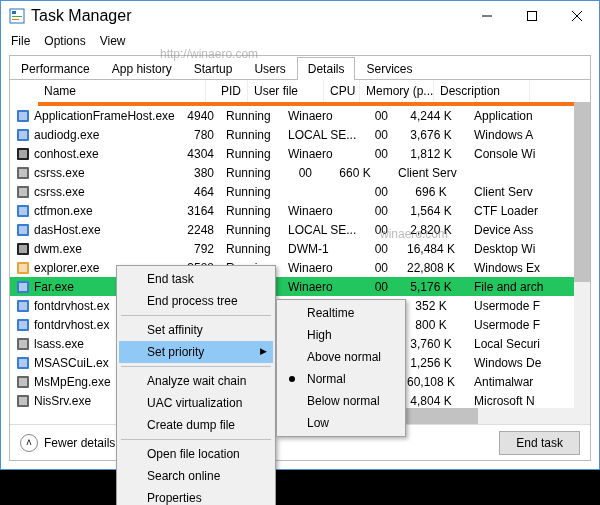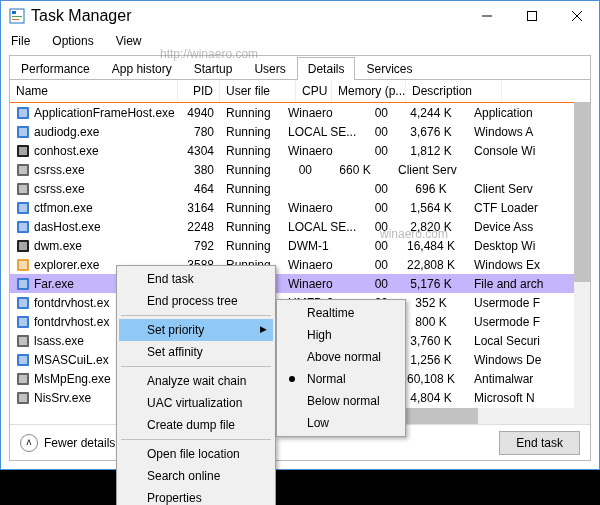--- a/index.html
+++ b/index.html
@@ -2,32 +2,32 @@
 <html><head>
 <meta charset="utf-8">
 <style>
 * { box-sizing: border-box; margin: 0; padding: 0; font-family: "Segoe UI", Tahoma, sans-serif; font-size: 12px; }
 body { width: 600px; height: 505px; background: #000; overflow: hidden; }
 .window { position: absolute; left: 0; top: 0; width: 600px; height: 470px; background: #fff; border: 1px solid #4a90d9; display: flex; flex-direction: column; }
 .titlebar { height: 30px; background: #fff; display: flex; align-items: center; padding-left: 8px; }
 .titlebar-icon { width: 16px; height: 16px; margin-right: 6px; }
 .titlebar-text { flex: 1; font-size: 16px; color: #000; }
 .tbtn { width: 45px; height: 30px; display: flex; align-items: center; justify-content: center; color: #000; }
-.menubar { height: 20px; display: flex; align-items: center; padding: 0 4px; gap: 10px; }
+.menubar { height: 20px; display: flex; align-items: center; padding: 0 4px; gap: 2px; }
 .menuitem { padding: 2px 6px; }
 .content { flex: 1; border: 1px solid #bbb; margin: 4px 8px 8px 8px; display: flex; flex-direction: column; background: #fff; position: relative; }
 .tabs { display: flex; border-bottom: 1px solid #bbb; }
 .tab { padding: 4px 10px; border: 1px solid transparent; border-bottom: none; position: relative; top: 1px; }
 .tab.active { border-color: #bbb; background: #fff; }
 .table { flex: 1; overflow: hidden; position: relative; }
-.thead { display: flex; border-bottom: 1px solid #f97316; background: #fff; }
+.thead { display: flex; border-bottom: 4px solid #f97316; background: #fff; margin-left: 28px; }
 .th { padding: 4px 6px; border-right: 1px solid #eee; text-align: left; white-space: nowrap; overflow: hidden; }
 .tbody { overflow: hidden; }
 .tr { display: flex; height: 19px; align-items: center; }
-.tr.selected { background: #c4b5fd; }
+.tr.selected { background: #22c55e; }
 .td { padding: 1px 6px; white-space: nowrap; overflow: hidden; }
 .c-name { width: 168px; display: flex; align-items: center; gap: 4px; }
 .c-pid { width: 42px; text-align: right; }
 .c-status { width: 62px; }
 .c-user { width: 76px; }
 .c-cpu { width: 36px; text-align: right; }
 .c-mem { width: 74px; text-align: center; }
 .c-desc { width: 96px; }
 .picon { width: 14px; height: 14px; flex-shrink: 0; }
 .bottombar { height: 36px; border-top: 1px solid #ddd; display: flex; align-items: center; padding: 0 10px; justify-content: space-between; }
@@ -359,22 +359,22 @@
       </div>
       <button class="btn">End task</button>
     </div>
   </div>
 </div>
 
 <div class="ctxmenu ctxmenu1">
   <div class="ctxitem">End task</div>
   <div class="ctxitem">End process tree</div>
   <div class="ctxsep"></div>
+  <div class="ctxitem">Set affinity</div>
   <div class="ctxitem hl"><span>Set priority</span><span class="subarrow">▶</span></div>
-  <div class="ctxitem">Set affinity</div>
   <div class="ctxsep"></div>
   <div class="ctxitem">Analyze wait chain</div>
   <div class="ctxitem">UAC virtualization</div>
   <div class="ctxitem">Create dump file</div>
   <div class="ctxsep"></div>
   <div class="ctxitem">Open file location</div>
   <div class="ctxitem">Search online</div>
   <div class="ctxitem">Properties</div>
 
 </div>

